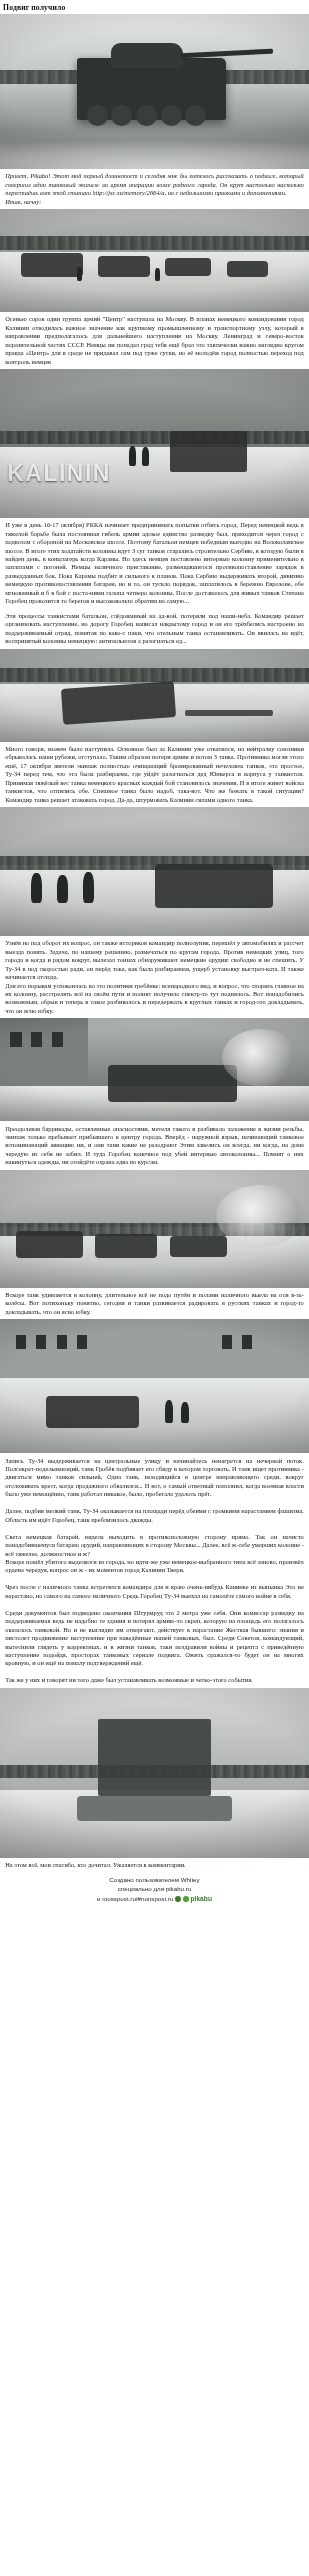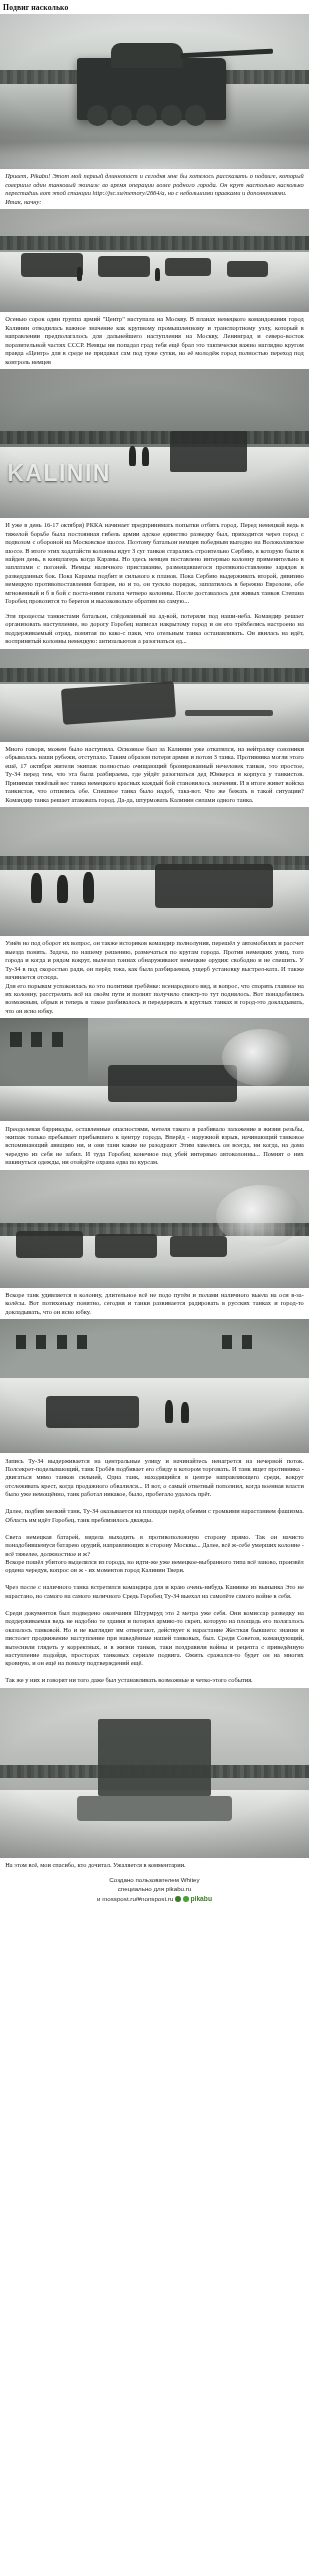--- a/index.html
+++ b/index.html
@@ -128,21 +128,21 @@
   .window { position:absolute; background:#2d312f; }
   .smoke { position:absolute; border-radius:50%;
       background: radial-gradient(circle at 40% 40%, rgba(245,245,245,.95), rgba(150,155,150,.15) 70%); }
   .track { position:absolute; background:#4b4f4c; border-radius:2.1px; }
 </style>
 </head>
 <body>
 
 <div class="page">
 
-  <div class="title">Подвиг насколько</div>
+  <div class="title">Подвиг получило</div>
 
   <div class="photo ph1">
     <div class="sky"></div>
     <div class="ground"></div>
     <div class="treeline" style="top:56px;"></div>
     <div class="tank"></div>
     <div class="turret"></div>
     <div class="barrel"></div>
     <div class="wheel" style="left:87px;"></div>
     <div class="wheel" style="left:111px;"></div>

